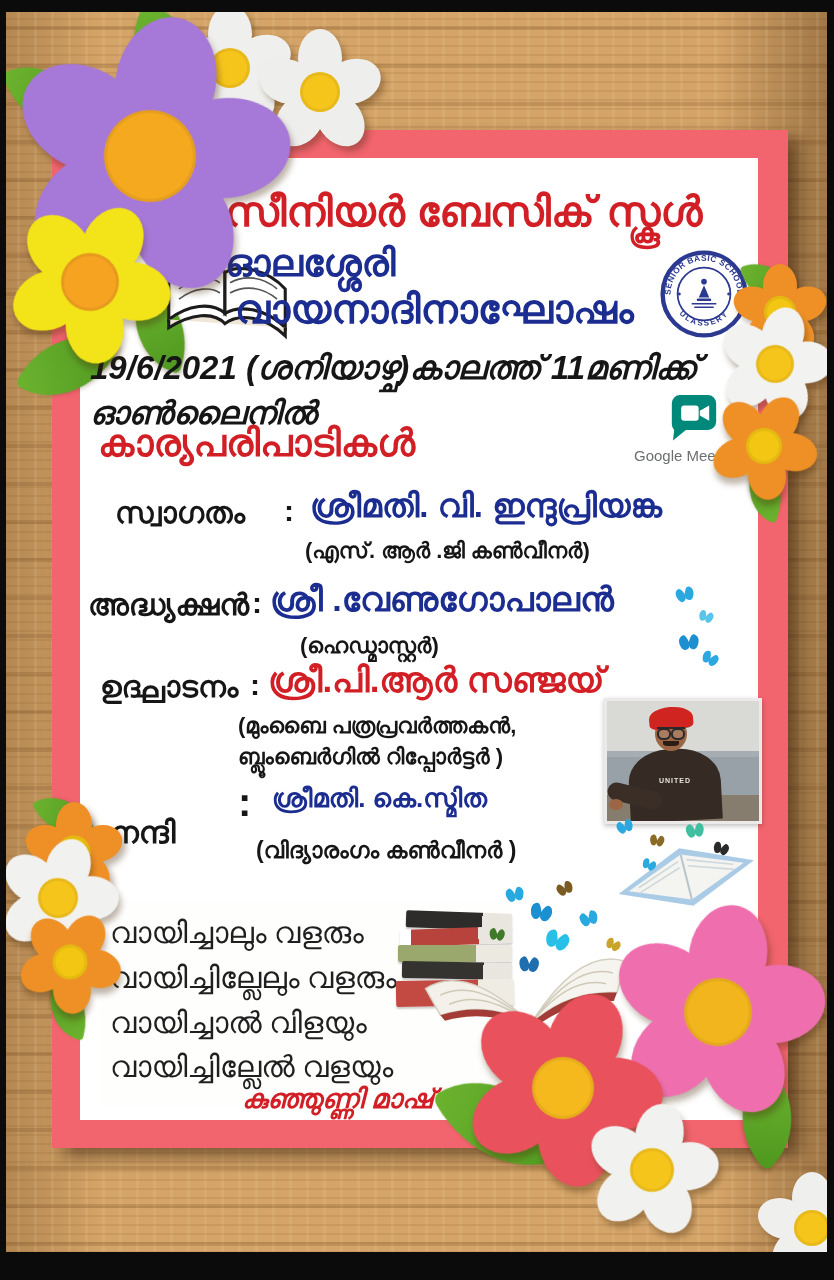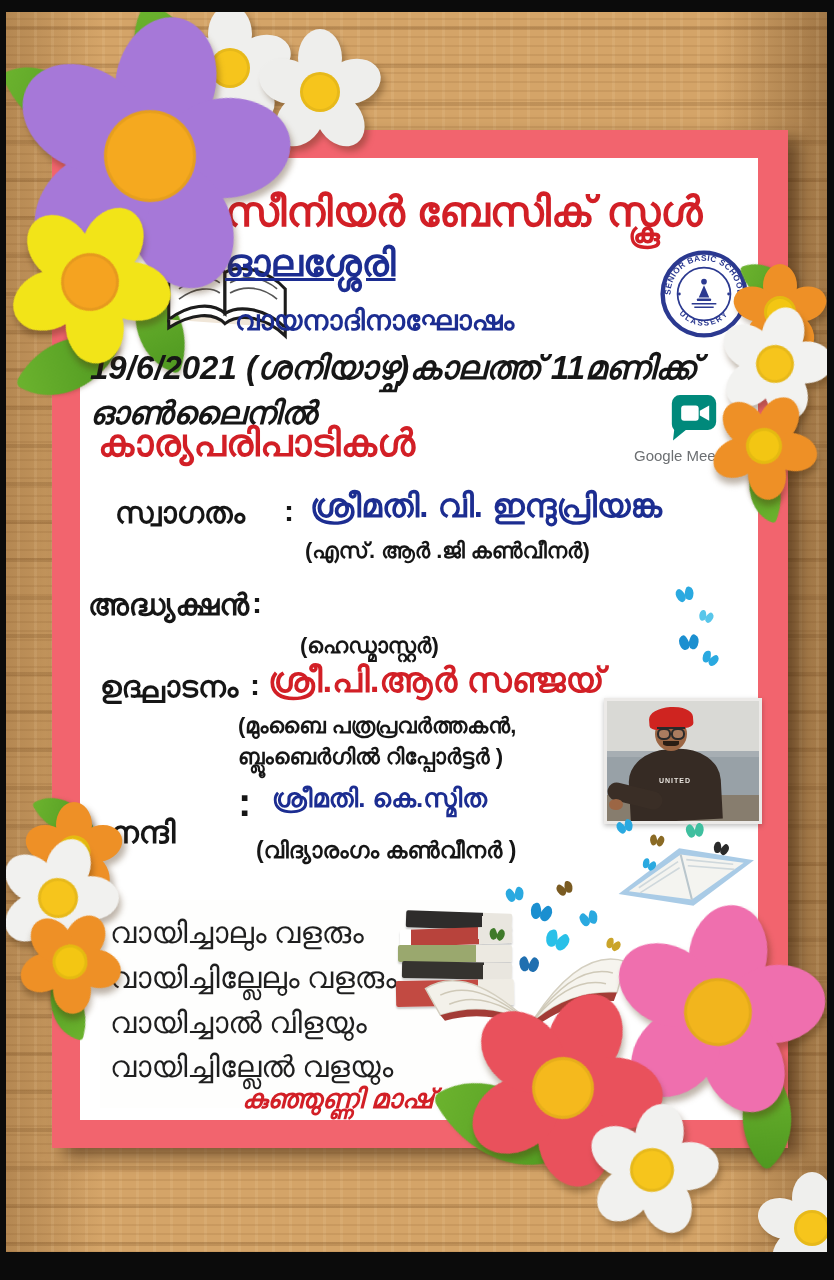--- a/index.html
+++ b/index.html
@@ -202,22 +202,22 @@
   <div class="book-icon">
     <svg viewBox="0 0 130 92" width="138" height="94">
       <path d="M8,36 C28,12 54,15 63,26 L63,66 C50,54 26,58 8,72 Z" fill="#ffffff" stroke="#1c1c1c" stroke-width="3"></path>
       <path d="M122,42 C102,20 73,19 63,26 L63,66 C76,58 102,60 122,80 Z" fill="#ffffff" stroke="#1c1c1c" stroke-width="3"></path>
       <path d="M8,72 L8,80 C30,66 52,64 63,76 C76,66 102,68 122,88 L122,80" fill="#f0e6d8" stroke="#1c1c1c" stroke-width="3"></path>
       <path d="M18,42 C34,30 50,30 58,36 M18,52 C34,40 50,40 58,46 M68,36 C82,28 100,30 114,42 M68,46 C82,38 100,40 114,52" stroke="#555" stroke-width="1.6" fill="none"></path>
     </svg>
   </div>
 
   <div class="t ctr red bold" style="left:225px;top:188px;width:520px;font-size:42px;">സീനിയർ ബേസിക് സ്കൂൾ</div>
-  <div class="t ctr blue bold" style="left:225px;top:242px;width:520px;font-size:38px;text-decoration:underline;">ഓലശ്ശേരി</div>
-  <div class="t ctr blue bold" style="left:235px;top:305px;width:500px;font-size:28px;">വായനാദിനാഘോഷം</div>
+  <div class="t ctr blue bold" style="left:225px;top:242px;width:520px;font-size:38px;">ഓലശ്ശേരി</div>
+  <div class="t ctr blue bold" style="left:235px;top:287px;width:500px;font-size:40px;">വായനാദിനാഘോഷം</div>
 
   <div class="seal">
     <svg viewBox="0 0 100 100" width="88" height="88">
       <circle cx="50" cy="50" r="47" fill="#ffffff" stroke="#2b3990" stroke-width="5"></circle>
       <circle cx="50" cy="50" r="30" fill="none" stroke="#2b3990" stroke-width="2"></circle>
       <defs>
         <path id="arcT" d="M12,50 A38,38 0 1 1 88,50"></path>
         <path id="arcB" d="M14,50 A36,36 0 0 0 86,50"></path>
       </defs>
       <text font-size="9.5" fill="#2b3990" font-weight="bold" letter-spacing="0.5" font-family="Liberation Sans,sans-serif">
@@ -251,20 +251,21 @@
 
   <div class="t red bold" style="left:98px;top:422px;font-size:38px;">കാര്യപരിപാടികൾ</div>
 
   <div class="t blk bold" style="left:115px;top:496px;font-size:30px;">സ്വാഗതം</div>
   <div class="t blk bold" style="left:284px;top:494px;font-size:30px;">:</div>
   <div class="t blue bold" style="left:310px;top:488px;font-size:33px;">ശ്രീമതി. വി. ഇന്ദുപ്രിയങ്ക</div>
   <div class="t ctr blk bold" style="left:305px;top:539px;width:315px;font-size:22px;">(എസ്. ആർ .ജി കൺവീനർ)</div>
 
   <div class="t blk bold" style="left:88px;top:588px;font-size:30px;">അദ്ധ്യക്ഷൻ</div>
   <div class="t blk bold" style="left:252px;top:586px;font-size:30px;">:</div>
+  <div class="t blue bold" style="left:270px;top:580px;font-size:34px;">ശ്രീ .വേണുഗോപാലൻ</div>
   <div class="t ctr blk bold" style="left:300px;top:634px;width:255px;font-size:22px;">(ഹെഡ്മാസ്റ്റർ)</div>
 
   <div class="t blk bold" style="left:100px;top:670px;font-size:30px;">ഉദ്ഘാടനം</div>
   <div class="t blk bold" style="left:250px;top:668px;font-size:30px;">:</div>
   <div class="t red bold" style="left:268px;top:660px;font-size:35px;">ശ്രീ.പി.ആർ സഞ്ജയ്</div>
   <div class="t ctr blk bold" style="left:238px;top:714px;width:345px;font-size:22px;">(മുംബൈ പത്രപ്രവർത്തകൻ,</div>
   <div class="t ctr blk bold" style="left:238px;top:745px;width:345px;font-size:22px;">ബ്ലൂംബെർഗിൽ റിപ്പോർട്ടർ )</div>
 
   <div class="t blk bold" style="left:110px;top:792px;font-size:31px;margin-top:24px;">നന്ദി</div>
   <div class="t blk bold" style="left:238px;top:780px;font-size:40px;">:</div>

